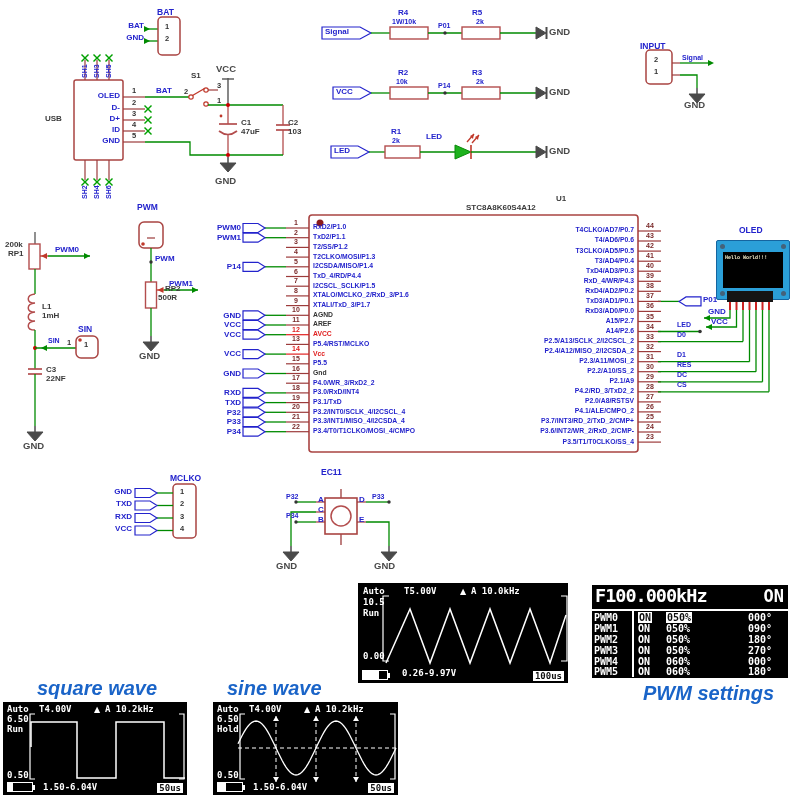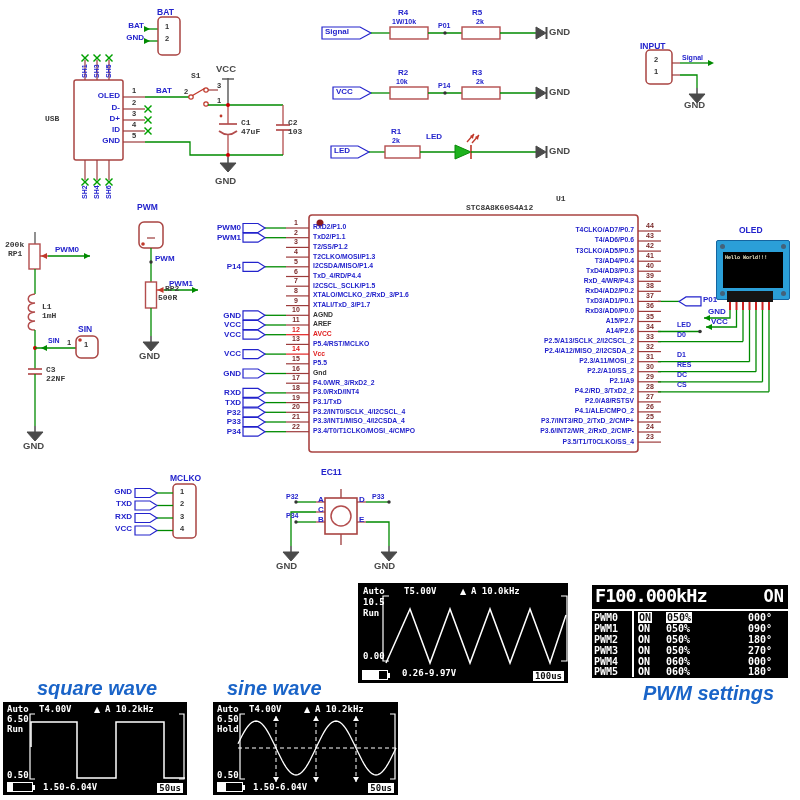--- a/index.html
+++ b/index.html
@@ -3,21 +3,21 @@
 <meta charset="utf-8">
 <style>
   html,body{margin:0;padding:0;background:#fff;}
   .page{position:relative;width:800px;height:800px;background:#fff;overflow:hidden;
         font-family:"Liberation Sans",sans-serif;}
   svg{position:absolute;left:0;top:0;}
   
   .lab{position:absolute;font:bold 8px "Liberation Sans",sans-serif;color:#2323cc;white-space:nowrap;line-height:1.1;}
   .lab.netS{font-size:7px;}
   .lab.netW{font-size:8px;}
-  .lab.ref{color:#3a3a3a;font-family:Liberation Mono, monospace;}
+  .lab.ref{color:#3a3a3a;}
   .lab.title{font-size:8.5px;}
   .lab.pwr{color:#4a4a4a;font-size:9.5px;}
   .lab.pnum{color:#333;font-size:7.5px;text-align:center;}
   .lab.ar{text-align:right;}
   .lab.vlab{transform:rotate(-90deg);transform-origin:0 0;font-size:7px;}
   
   .pinrow{position:absolute;left:0;top:0;width:0;height:0;}
   .lp-num,.rp-num{position:absolute;font:bold 7px "Liberation Sans",sans-serif;color:#7a2a2a;text-align:center;width:20px;top:-9px;}
   .lp-num{left:286px;} .rp-num{left:640px;}
   .lp-lbl{position:absolute;left:313px;top:-4.6px;font:bold 6.8px "Liberation Sans",sans-serif;color:#2323cc;white-space:nowrap;}

